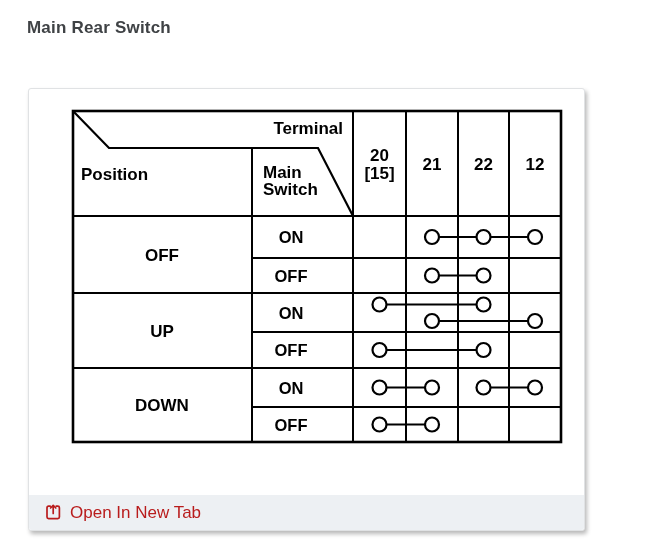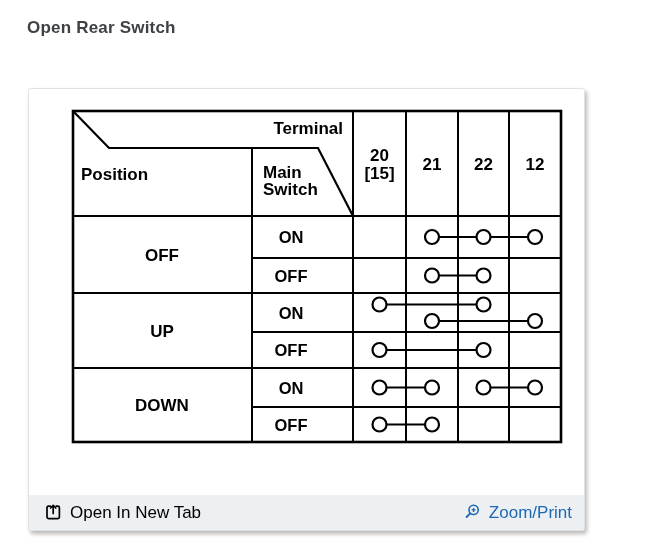--- a/index.html
+++ b/index.html
@@ -31,21 +31,21 @@
   }
   .footer-link{
     display:flex;align-items:center;gap:7px;
     font-size:17px;text-decoration:none;cursor:pointer;
   }
   .footer-link svg{display:block;}
 </style>
 </head>
 <body>
 
-<div class="page-title" style="color: rgb(63, 66, 69);">Open Rear Switch</div>
+<div class="page-title" style="color: rgb(63, 66, 69);">Main Rear Switch</div>
 
 <div class="card">
   <svg id="diagram-svg" class="diagram-svg" width="557" height="356" viewBox="0 0 557 356">
       <rect x="44" y="22" width="488" height="331" fill="none" stroke="#000000" stroke-width="2.6"></rect>
       <line x1="324" y1="22" x2="324" y2="353" stroke="#000000" stroke-width="2"></line>
       <line x1="377" y1="22" x2="377" y2="353" stroke="#000000" stroke-width="2"></line>
       <line x1="429" y1="22" x2="429" y2="353" stroke="#000000" stroke-width="2"></line>
       <line x1="480" y1="22" x2="480" y2="353" stroke="#000000" stroke-width="2"></line>
       <line x1="223" y1="59" x2="223" y2="353" stroke="#000000" stroke-width="2"></line>
       <line x1="44" y1="127" x2="532" y2="127" stroke="#000000" stroke-width="2"></line>
@@ -95,29 +95,21 @@
       <circle cx="454.5" cy="298.5" r="7" fill="#fff" stroke="#000000" stroke-width="2.2"></circle>
       <circle cx="506" cy="298.5" r="7" fill="#fff" stroke="#000000" stroke-width="2.2"></circle>
       <text x="262" y="341.5" text-anchor="middle" font-size="16.5">OFF</text>
       <line x1="350.5" y1="335.5" x2="403" y2="335.5" stroke="#000000" stroke-width="2.2"></line>
       <circle cx="350.5" cy="335.5" r="7" fill="#fff" stroke="#000000" stroke-width="2.2"></circle>
       <circle cx="403" cy="335.5" r="7" fill="#fff" stroke="#000000" stroke-width="2.2"></circle>
     </svg>
 
 
   <div class="footer-bar" id="footer-bar" style="background: rgb(237, 240, 243);">
-    <a class="footer-link" id="open-link" style="color: #000000;">
+    <a class="footer-link" id="open-link" style="color: #b91c1c;">
       <svg width="19" height="19" viewBox="0 0 19 19">
         <path d="M6.2 3.2 H4.6 Q3 3.2 3 4.8 V14 Q3 15.6 4.6 15.6 H13.8 Q15.4 15.6 15.4 14 V4.8 Q15.4 3.2 13.8 3.2 H12.2" fill="none" stroke="currentColor" stroke-width="1.7" stroke-linecap="round"></path>
         <path d="M9.2 10.5 V2.6 M6.6 5 L9.2 2.4 L11.8 5" fill="none" stroke="currentColor" stroke-width="1.7" stroke-linecap="round" stroke-linejoin="round"></path>
       </svg>
       <span>Open In New Tab</span>
     </a>
-    <a class="footer-link" id="zoom-link" style="color: rgb(30, 104, 178);">
-      <svg width="19" height="19" viewBox="0 0 19 19">
-        <circle cx="10.6" cy="6.9" r="4.6" fill="none" stroke="currentColor" stroke-width="1.6"></circle>
-        <path d="M10.6 4.9 V8.9 M8.6 6.9 H12.6" stroke="currentColor" stroke-width="1.4" fill="none"></path>
-        <path d="M7.2 10.4 L3.6 14" stroke="currentColor" stroke-width="1.9" stroke-linecap="round"></path>
-      </svg>
-      <span>Zoom/Print</span>
-    </a>
   </div>
 </div>
 
 </body></html>

